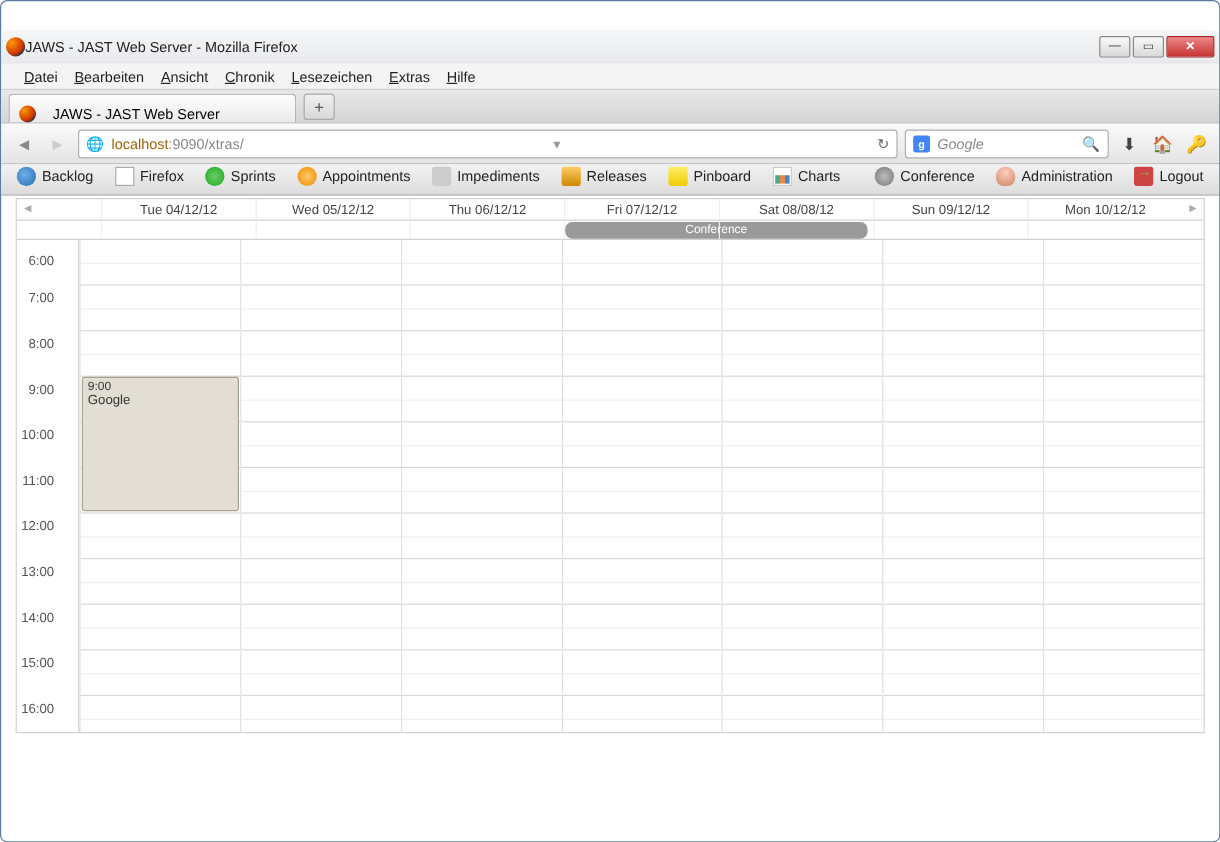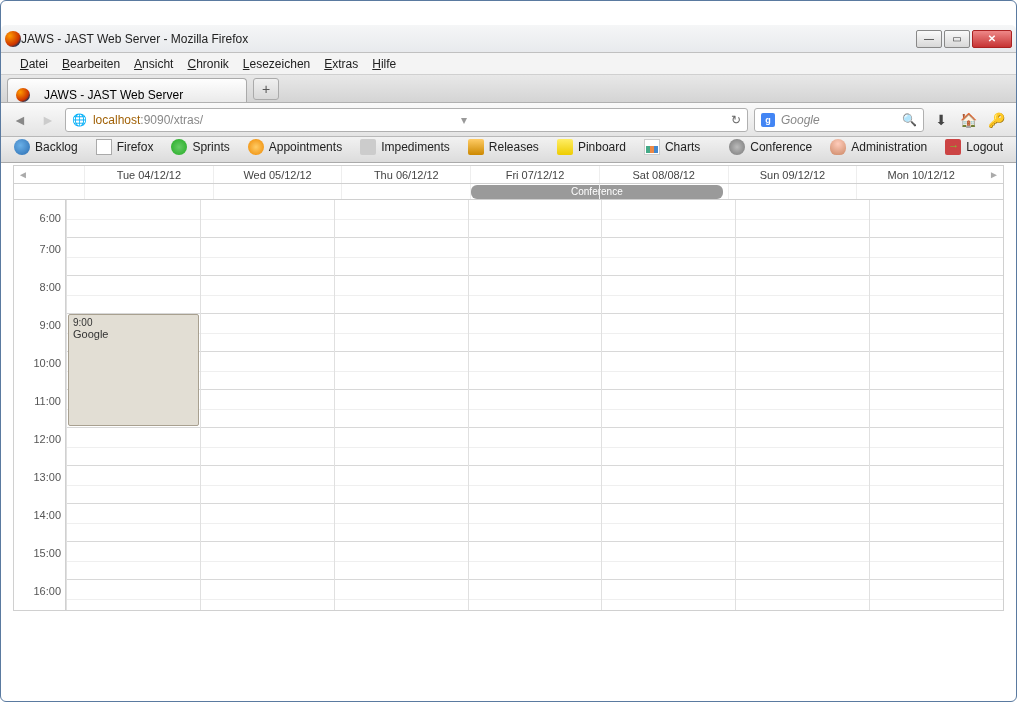--- a/index.html
+++ b/index.html
@@ -58,21 +58,21 @@
 .cal-arrow { width: 18px; display: flex; align-items: center; justify-content: center; color: #aaa; font-size: 10px; cursor: pointer; }
 .cal-timecol-h { width: 52px; }
 .cal-dayh { flex: 1; text-align: center; font-size: 11px; color: #444; line-height: 18px; border-left: 1px solid #eee; }
 .cal-allday { height: 16px; display: flex; border-bottom: 1px solid #d0d0d0; }
 .cal-allday .spacer { width: 70px; }
 .cal-allday .slot { flex: 1; border-left: 1px solid #eee; position: relative; }
 .allday-event { position: absolute; height: 14px; top: 1px; background: #9a9a9a; color: #fff; font-size: 10px; padding: 0 6px; border-radius: 6px; line-height: 14px; white-space: nowrap; overflow: hidden; text-align: center; }
 .cal-body { height: 410px; overflow-y: scroll; position: relative; }
 .cal-grid { display: flex; height: 760px; position: relative; }
 .timecol { width: 52px; border-right: 1px solid #d0d0d0; }
-.timecol .hr { height: 38px; text-align: right; padding-right: 4px; font-size: 11px; color: #555; position: relative; top: -7px; }
+.timecol .hr { height: 38px; text-align: right; padding-right: 20px; font-size: 11px; color: #555; position: relative; top: -7px; }
 .timecol .hr:first-child { top:0; padding-top: 12px; height: 50px;}
 .daycol { flex: 1; border-left: 1px solid #e0e0e0; position: relative; }
 .daycol .hrline { height: 38px; border-bottom: 1px solid #d8d8d8; position: relative; }
 .daycol .hrline::before { content: ""; position: absolute; left: 0; right: 0; top: 19px; border-top: 1px solid #efefef; }
 .event { position: absolute; left: 1px; right: 1px; background: #e2ded4; border: 1px solid #a8a090; border-radius: 2px; padding: 2px 4px; font-size: 11px; color: #333; }
 .event .evt-time { font-size: 10px; }
 
 
 .cal-body::-webkit-scrollbar { width: 16px; }
 .cal-body::-webkit-scrollbar-track { background: #f0f0f0; }

